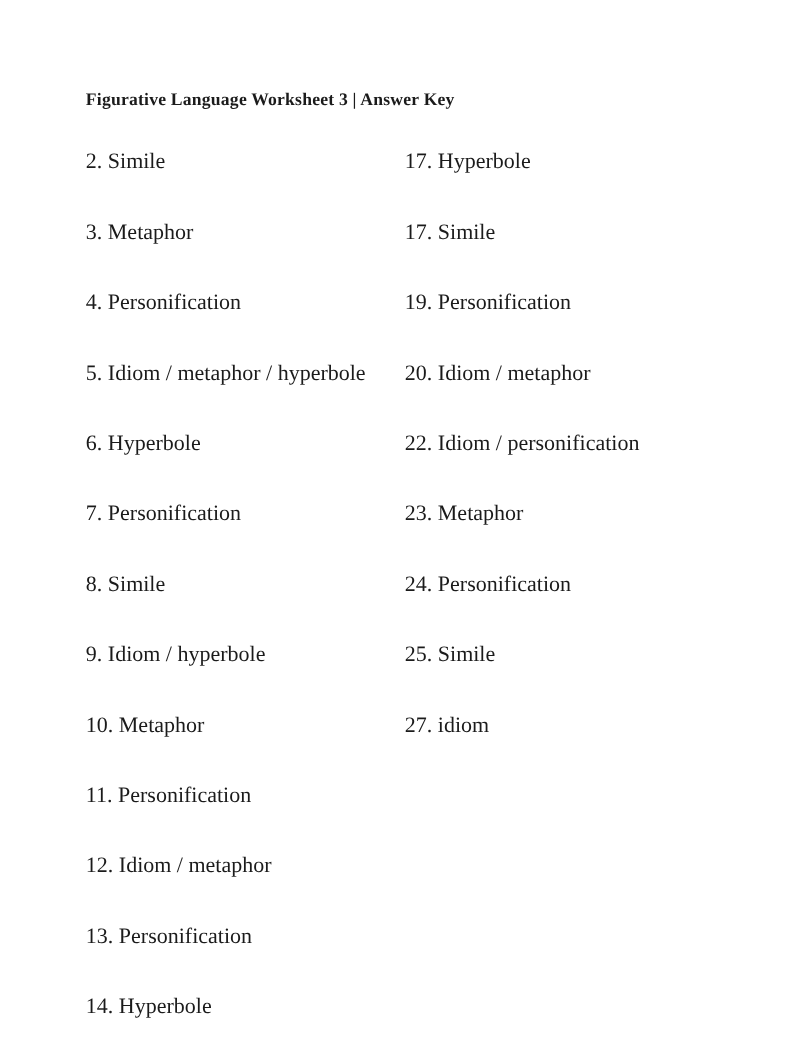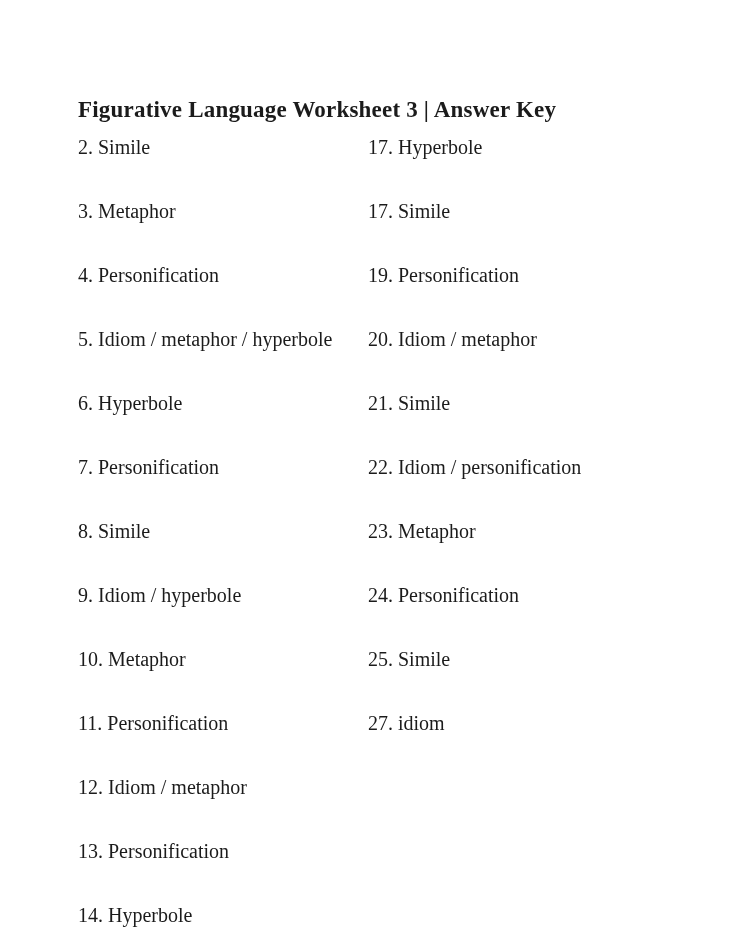--- a/index.html
+++ b/index.html
@@ -21,22 +21,22 @@
   }
   .page {
     position: relative;
     width: 736px;
     height: 952px;
     background: var(--background, #ffffff);
   }
   .doc-title {
     position: absolute;
     left: 78px;
-    top: 69px;
-    font-size: 23px;
+    top: 54px;
+    font-size: 16px;
     font-weight: bold;
     white-space: nowrap;
     letter-spacing: 0.2px;
     margin-top: 28px;
   }
   .answers-column {
     position: absolute;
     top: 135px;
   }
   .answers-column.left  { left: 78px;  }
@@ -110,23 +110,20 @@
     <div class="answer-row">
       <span class="answer-number">17.</span><span class="answer-text">Simile</span>
     </div>
     <div class="answer-row">
       <span class="answer-number">19.</span><span class="answer-text">Personification</span>
     </div>
     <div class="answer-row">
       <span class="answer-number">20.</span><span class="answer-text">Idiom / metaphor</span>
     </div>
     <div class="answer-row">
-      <span class="answer-number">21.</span><span class="answer-text">Simile</span>
-    </div>
-    <div class="answer-row">
       <span class="answer-number">22.</span><span class="answer-text">Idiom / personification</span>
     </div>
     <div class="answer-row">
       <span class="answer-number">23.</span><span class="answer-text">Metaphor</span>
     </div>
     <div class="answer-row">
       <span class="answer-number">24.</span><span class="answer-text">Personification</span>
     </div>
     <div class="answer-row">
       <span class="answer-number">25.</span><span class="answer-text">Simile</span>

